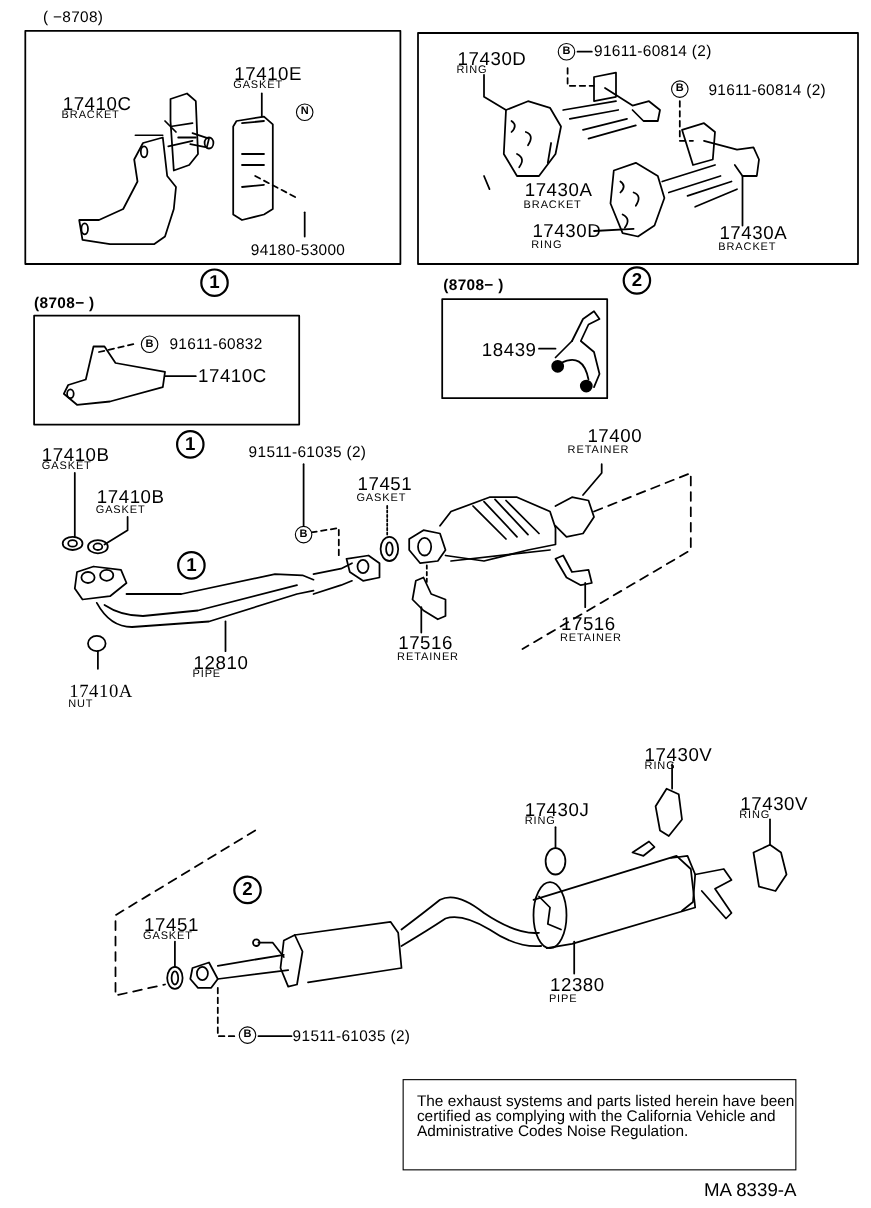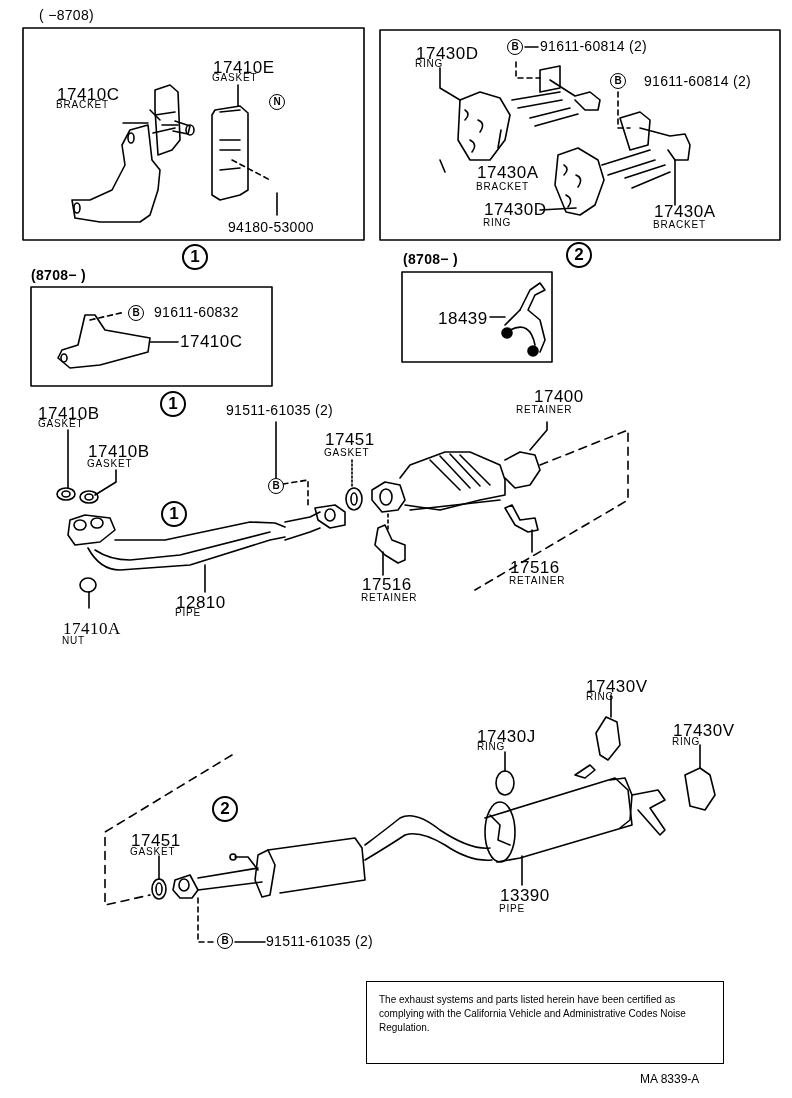--- a/index.html
+++ b/index.html
@@ -8,22 +8,22 @@
   svg#diagram { position:absolute; left:0; top:0; }
   .lbl { position:absolute; white-space:nowrap; line-height:1; }
   .pn { font-size:17px; letter-spacing:0.5px; }
   .pn-s { font-size:14px; letter-spacing:0.3px; }
   .nm { font-size:10px; font-weight:normal; letter-spacing:0.8px; }
   .circ { position:absolute; width:22px; height:22px; border:2px solid #000; border-radius:50%;
           font-size:17px; text-align:center; line-height:22px; font-weight:bold; }
   .bolt { position:absolute; width:14px; height:14px; border:1.6px solid #000; border-radius:50%;
           font-size:10px; font-weight:bold; text-align:center; line-height:14px; background:#fff; }
   .note { position:absolute; left:366px; top:981px; width:356px; height:81px; border:1.6px solid #000; }
-  .note p { margin:11px 0 0 12px; font-size:10px; line-height:14px; }
-  .code { position:absolute; left:640px; top:1072px; font-size:12px; }
+  .note p { margin:11px 0 0 12px; font-size:14px; line-height:14px; }
+  .code { position:absolute; left:640px; top:1072px; font-size:17px; }
 </style>
 </head>
 <body>
 
 <svg id="diagram" width="792" height="1098" viewBox="0 0 792 1098" fill="none" stroke="#000" stroke-width="1.6" stroke-linejoin="round" stroke-linecap="round">
 
   <rect x="23" y="28" width="341" height="212"></rect>
 
   <rect x="380" y="30" width="400" height="210"></rect>
 
@@ -247,21 +247,21 @@
 
 <div class="lbl pn" style="left:477px;top:728px;">17430J</div>
 <div class="lbl nm" style="left:477px;top:742px;">RING</div>
 
 <div class="lbl pn" style="left:673px;top:722px;">17430V</div>
 <div class="lbl nm" style="left:672px;top:737px;">RING</div>
 
 <div class="lbl pn" style="left:131px;top:832px;">17451</div>
 <div class="lbl nm" style="left:130px;top:847px;">GASKET</div>
 
-<div class="lbl pn" style="left:500px;top:887px;">13390</div>
+<div class="lbl pn" style="left:500px;top:887px;">12380</div>
 <div class="lbl nm" style="left:499px;top:904px;">PIPE</div>
 
 <div class="lbl pn-s" style="left:266px;top:934px;">91511-61035 (2)</div>
 
 <div class="note">
   <p>The exhaust systems and parts listed herein have been certified as complying with the California Vehicle and Administrative Codes Noise Regulation.</p>
 </div>
 <div class="code">MA 8339-A</div>
 
 </body></html>

